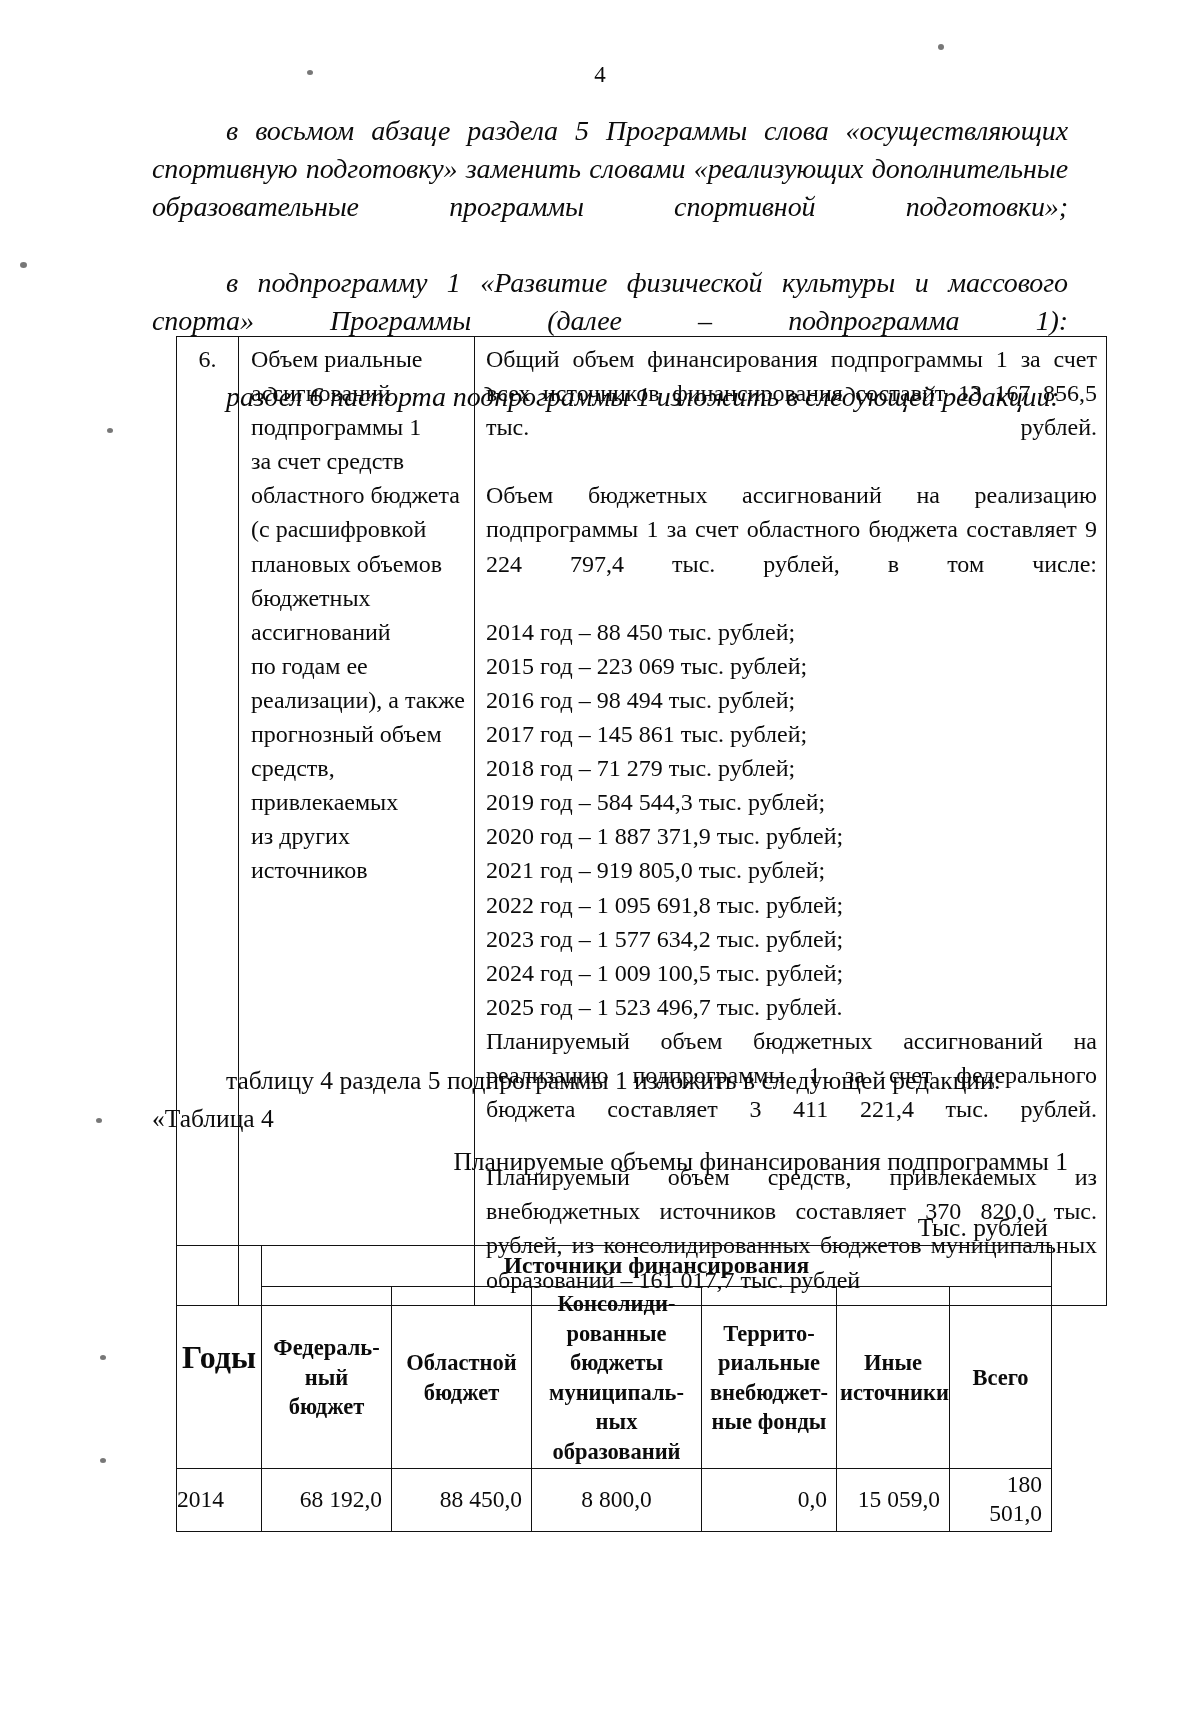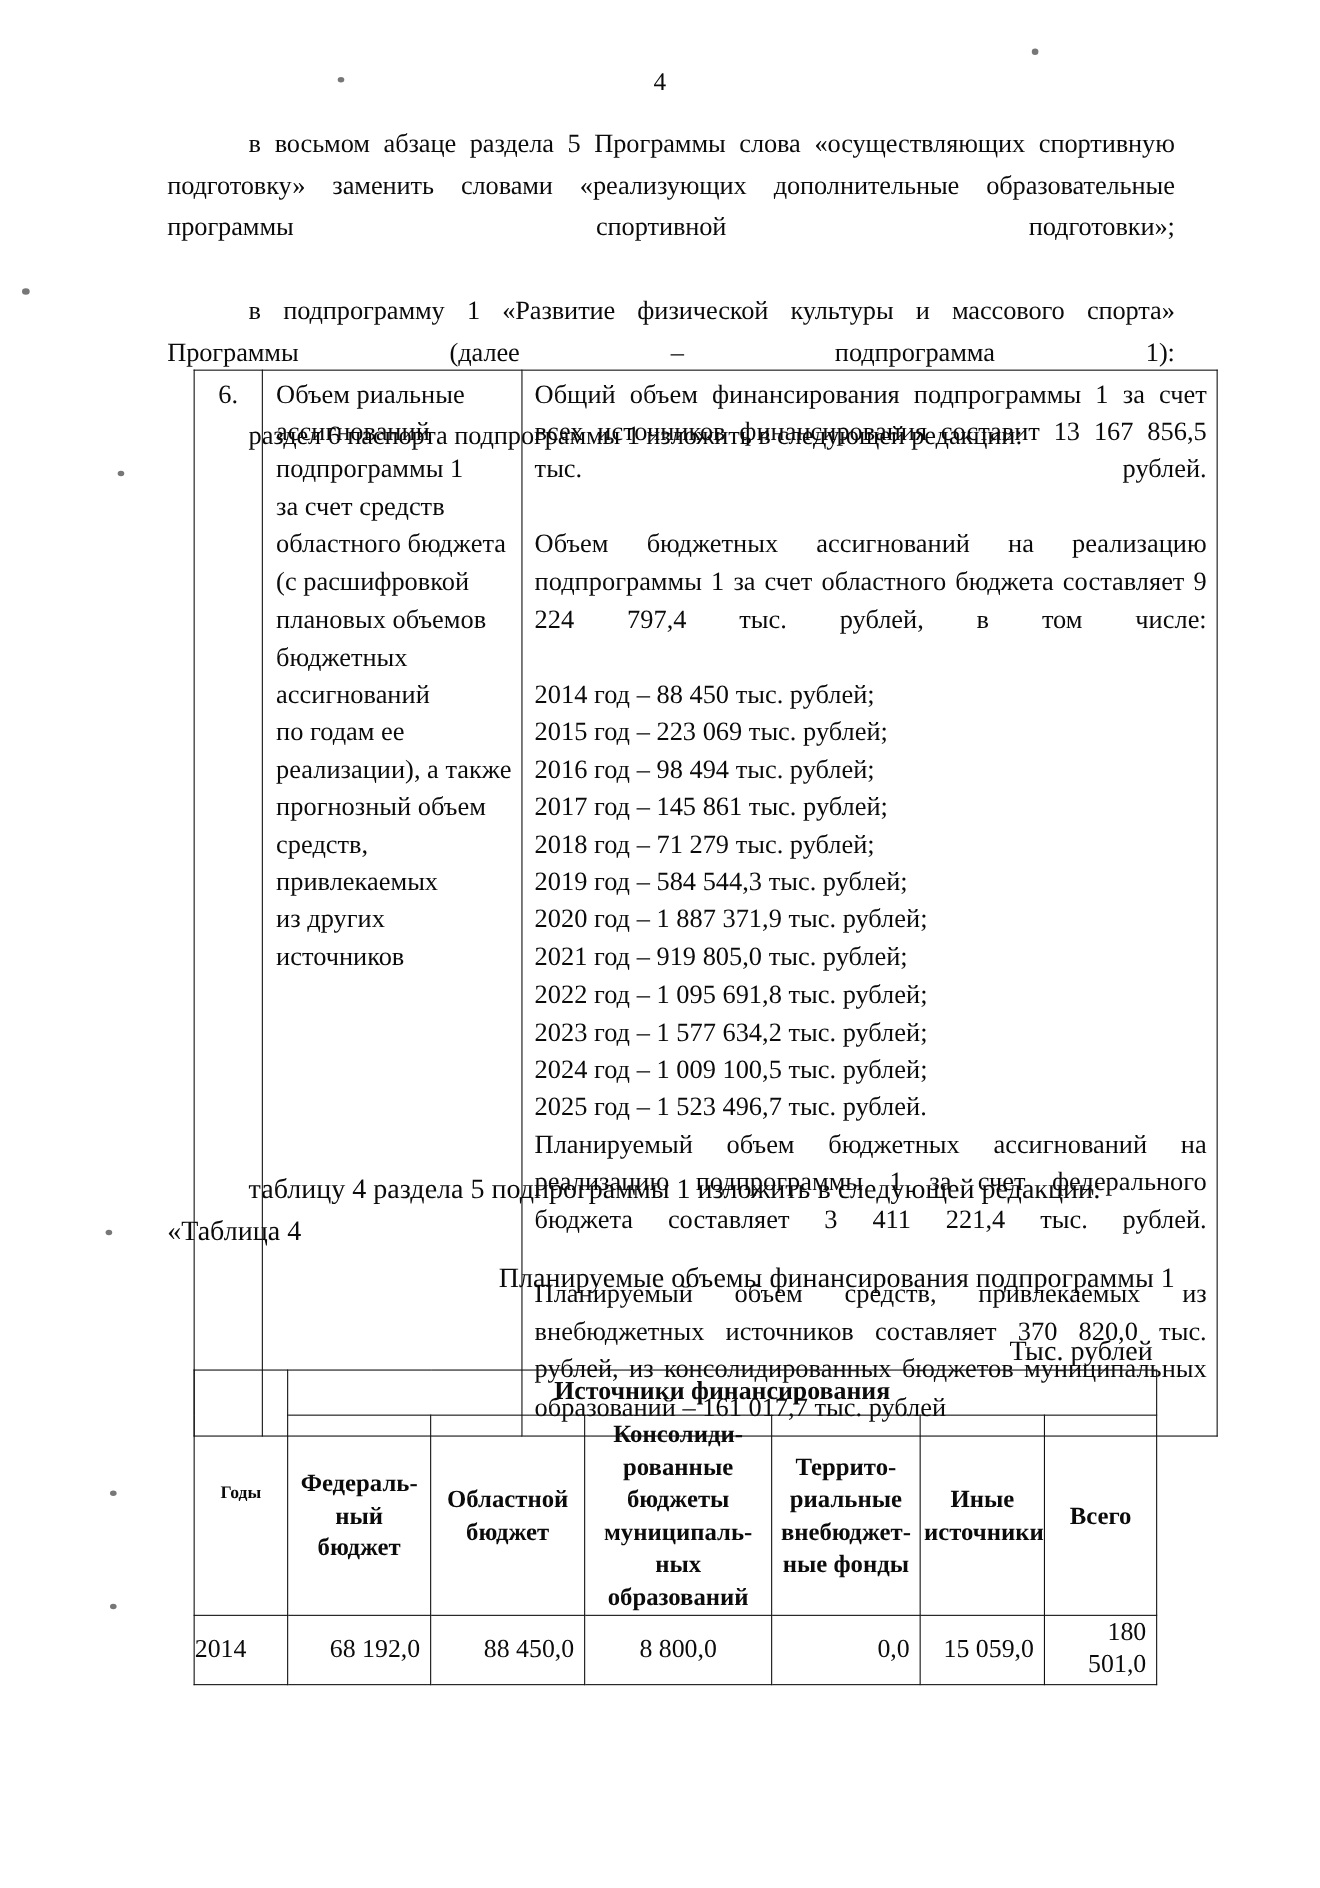--- a/index.html
+++ b/index.html
@@ -47,26 +47,27 @@
   
   .content {
     position: absolute;
     left: 152px;
     top: 112px;
     width: 916px;
   }
 
   p.para {
     margin: 0;
-    font-size: 24px;
+    font-size: 28px;
     line-height: 38px;
     text-align: justify;
     text-indent: 74px;
     text-justify: inter-word;
     letter-spacing: -.1px;
+    font-style: italic;
   }
   p.para:after {
     content: "";
     display: inline-block;
     width: 100%;
   }
   p.noafter:after { content: none; display: none; }
 
   
   .passport-table {
@@ -163,21 +164,21 @@
   .fin-table .src-head {
     font-size: 23.5px;
     padding: 5px 0 6px 0;
   }
   .fin-table .col-head {
     height: 164px;
     font-size: 22.5px;
     line-height: 29.5px;
   }
   .fin-table td.years-head {
-    font-size: 16px;
+    font-size: 32px;
     font-family: Liberation Serif, serif;
   }
   .fin-table tr.data td {
     font-weight: normal;
     font-size: 23.5px;
     height: 41px;
     padding: 1px 9px 3px 0;
     text-align: right;
   }
   .fin-table tr.data td.yr {

